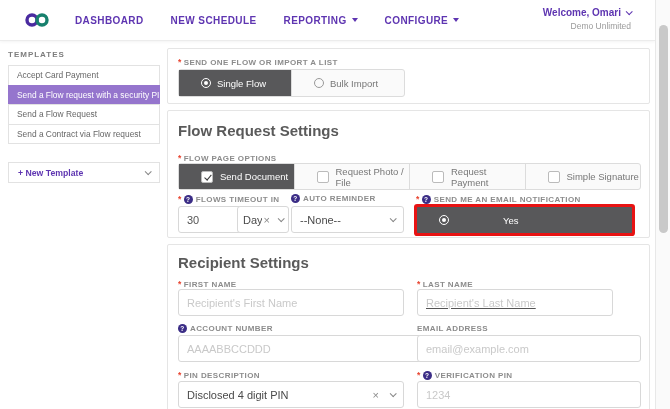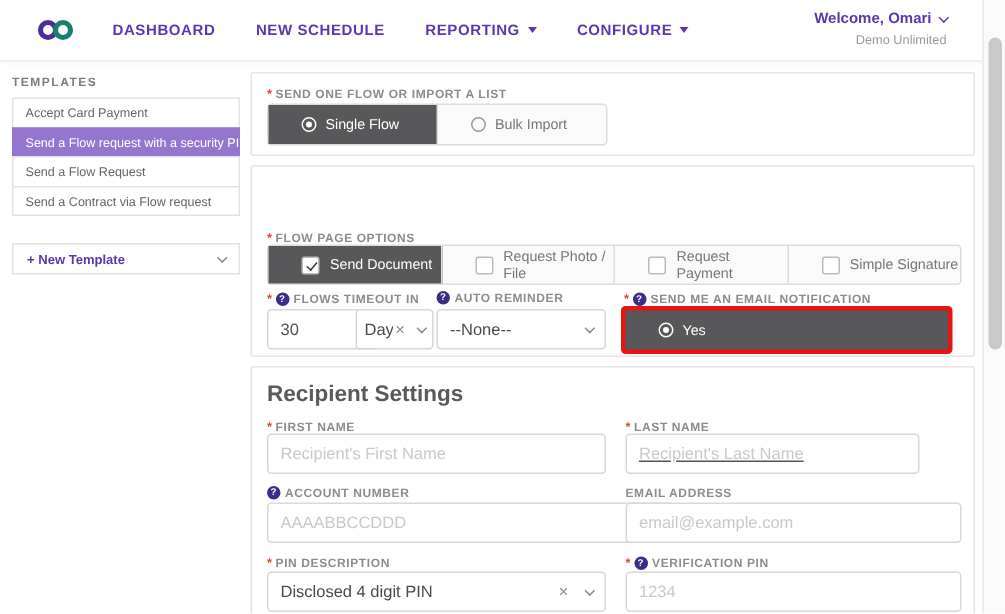--- a/index.html
+++ b/index.html
@@ -55,21 +55,21 @@
                border-radius:50%; background:#3b2d86; color:#fff; font-size:6.5px; font-weight:700;
                margin-right:3px; flex:0 0 auto; }
   .section-heading { font-size:15px; font-weight:700; color:#5a5a5a; }
 
   
   .seg-group { display:flex; border:1px solid #dcdcdc; border-radius:3px; background:#fafafa; overflow:visible; }
   .seg { flex:1; display:flex; align-items:center; padding-left:22px; font-size:9.5px; color:#777;
          border-right:1px solid #dcdcdc; cursor:pointer; position:relative; }
   .seg:last-child { border-right:none; }
   .seg.dark { background:#58585a; color:#fff; }
-  .seg.red-outline { box-shadow:0 0 0 3px #e81313; z-index:2; border-radius:1px; }
+  .seg.red-outline { box-shadow:0 0 0 3px #e81313; z-index:2; border-radius:1px;gap:48px; }
 
   .radio { width:10px; height:10px; border-radius:50%; border:1.5px solid #999;
            margin-right:6px; position:relative; flex:0 0 auto; }
   .radio.on { border-color:#fff; }
   .radio.on .dot { position:absolute; left:50%; top:50%; width:4px; height:4px; margin:-2px 0 0 -2px;
                    border-radius:50%; background:#fff; }
   .cbx { width:12px; height:12px; border-radius:2px; border:1px solid #bbb; background:#fff;
          margin-right:7px; position:relative; flex:0 0 auto; }
   .cbx .check { position:absolute; left:3.5px; top:1px; width:3.5px; height:7px;
                 border-right:1.6px solid #3a3a3a; border-bottom:1.6px solid #3a3a3a; transform:rotate(40deg); }
@@ -147,20 +147,21 @@
       <span>Single Flow</span>
     </div>
     <div class="seg">
       <span class="radio"></span>
       <span>Bulk Import</span>
     </div>
   </div>
 </div>
 
 <div class="card card2">
+  <div class="abs section-heading" style="left:10px; top:11px;">Flow Request Settings</div>
 
   <div class="abs field-label" style="left:10px; top:42px;">
     <span class="req">*</span>
     <span>FLOW PAGE OPTIONS</span>
   </div>
   <div class="abs seg-group" style="left:10px; top:52px; width:463px; height:27px;">
     <div class="seg dark">
       <span class="cbx">
           <span class="check"></span>
         </span>

